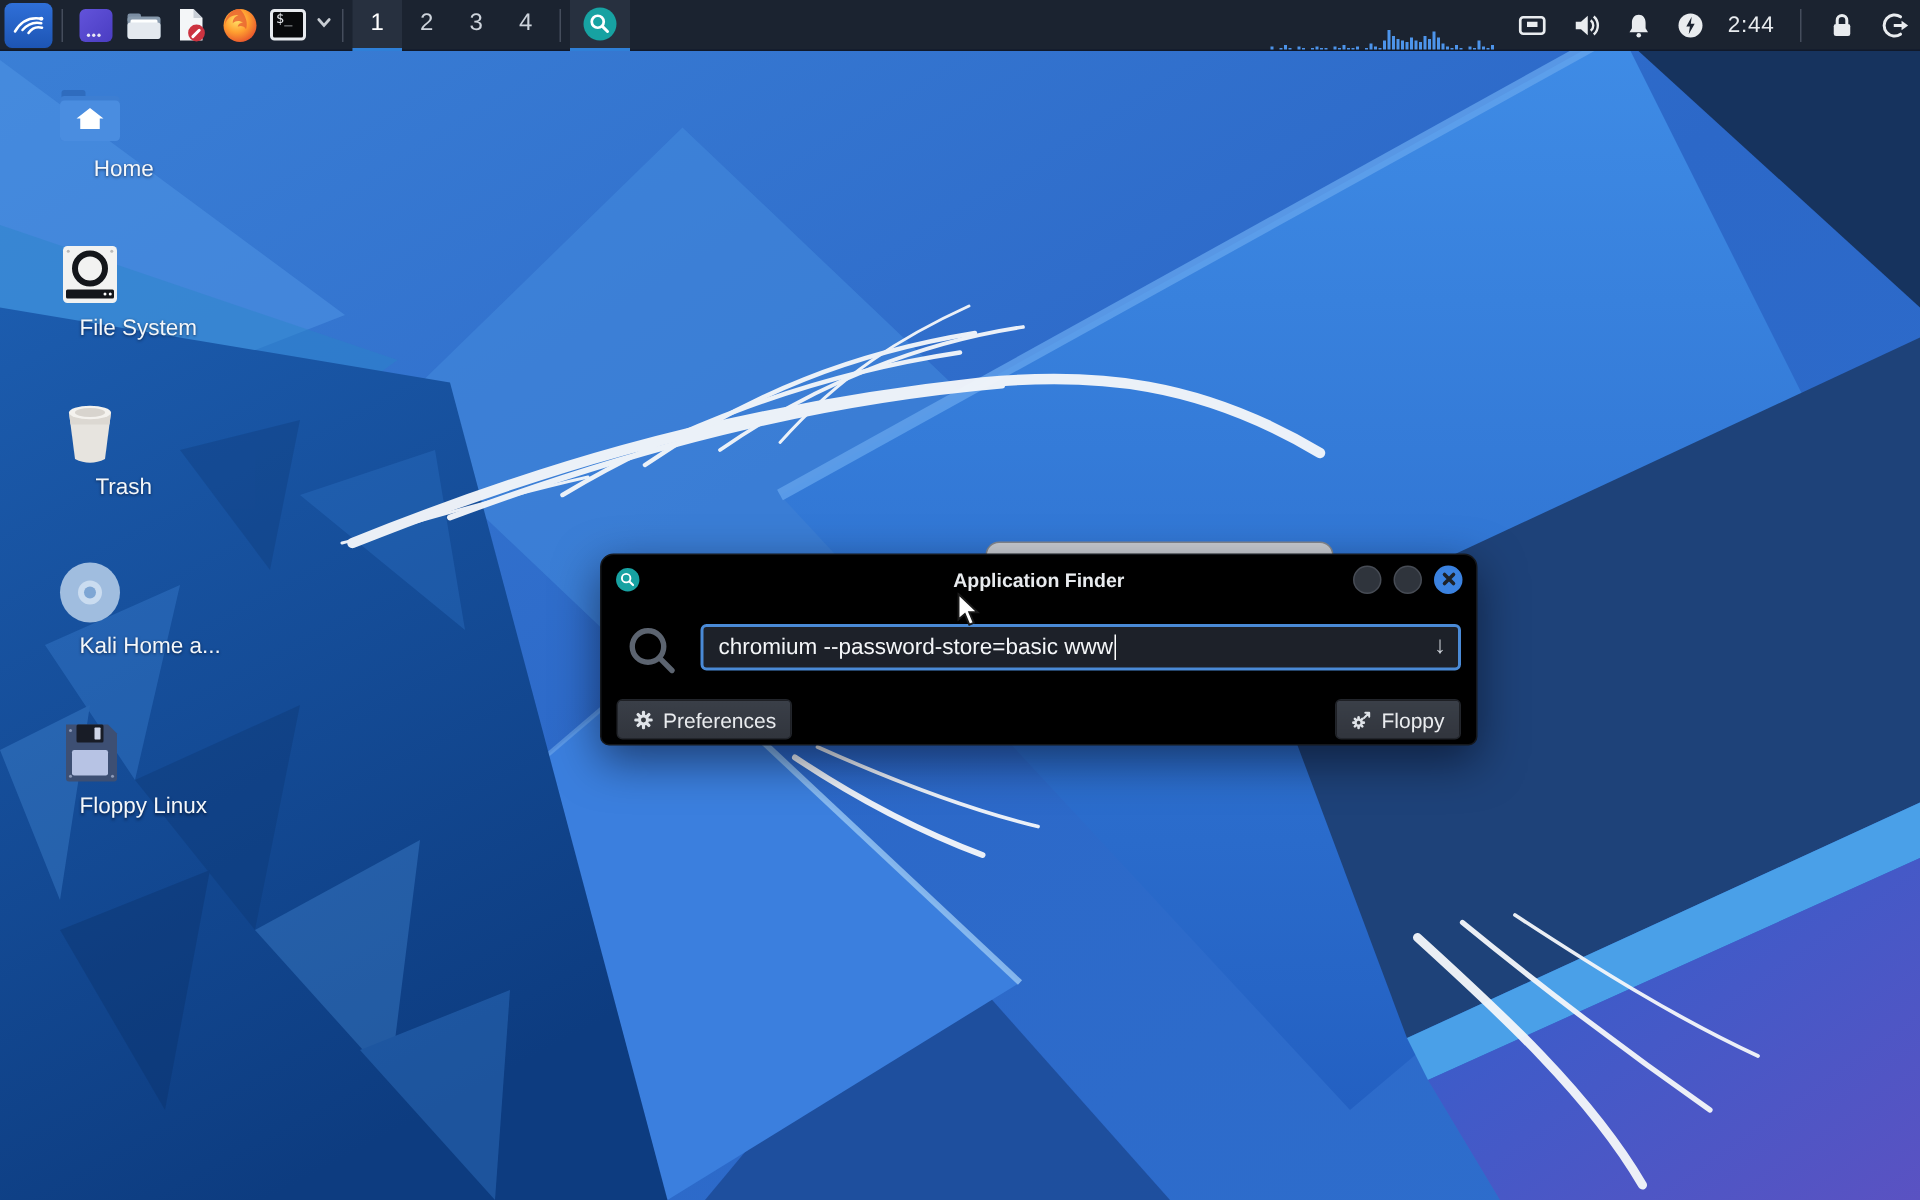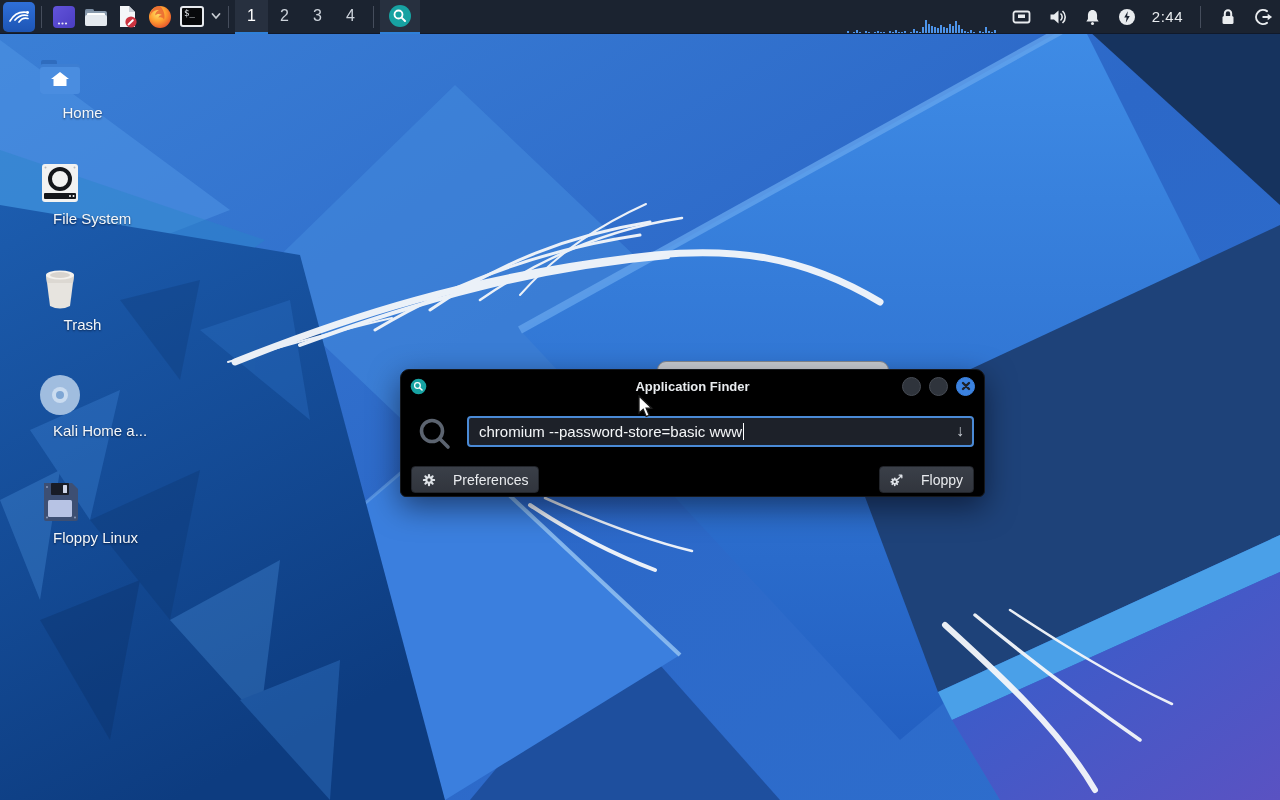--- a/index.html
+++ b/index.html
@@ -61,21 +61,21 @@
   .wbtn.close { background:#3b82e0; border-color:#3b82e0; }
   .af-body { padding:14px 10px 9px; }
   .af-row1 { display:flex; }
   .big-mag { margin:0 14px 0 6px; flex:0 0 auto; }
   .input { position:relative; flex:1; height:31px; background:#1d2129;
            border:2px solid #4a8ad6; border-radius:4px; display:flex; align-items:center;
            padding:0 28px 0 10px; color:#f4f6f8; font-size:15px; white-space:nowrap; overflow:hidden; }
   .caret { display:inline-block; width:1px; height:17px; background:#fff; margin-left:1px; }
   .combo-arrow { position:absolute; right:8px; top:4px; color:#c9ced5; font-size:16px; }
   .af-row2 { margin-top:14px; display:flex; justify-content:space-between; }
-  .gbtn { height:27px; display:inline-flex; align-items:center; gap:17px; padding:0 10px;
+  .gbtn { height:27px; display:inline-flex; align-items:center; gap:6px; padding:0 10px;
           background:linear-gradient(180deg,#3a3f48,#31353d); border:1px solid #22252b;
           border-radius:4px; color:#e9ebee; font-size:14px; }
 
   
   .cursor { position:absolute; left:637px; top:395px; z-index:99; }
 </style>
 </head>
 <body>
 
 <div class="stage">

